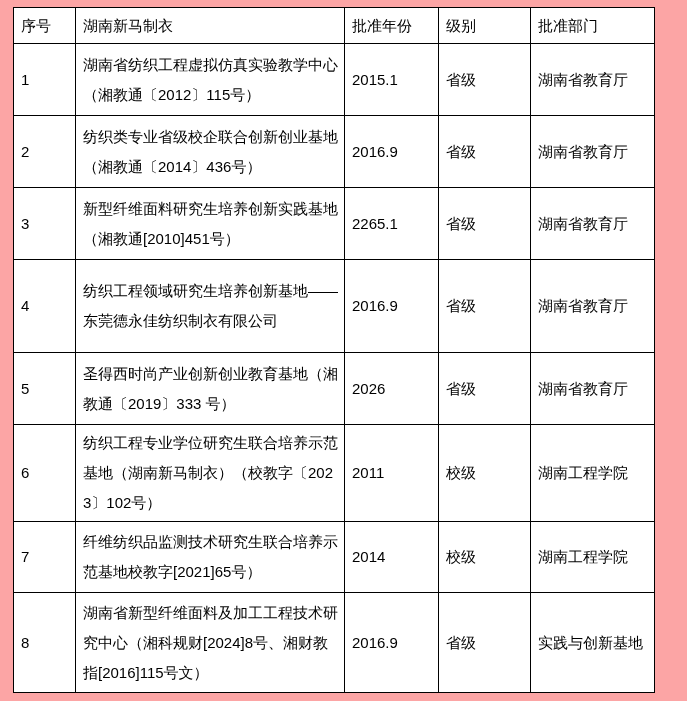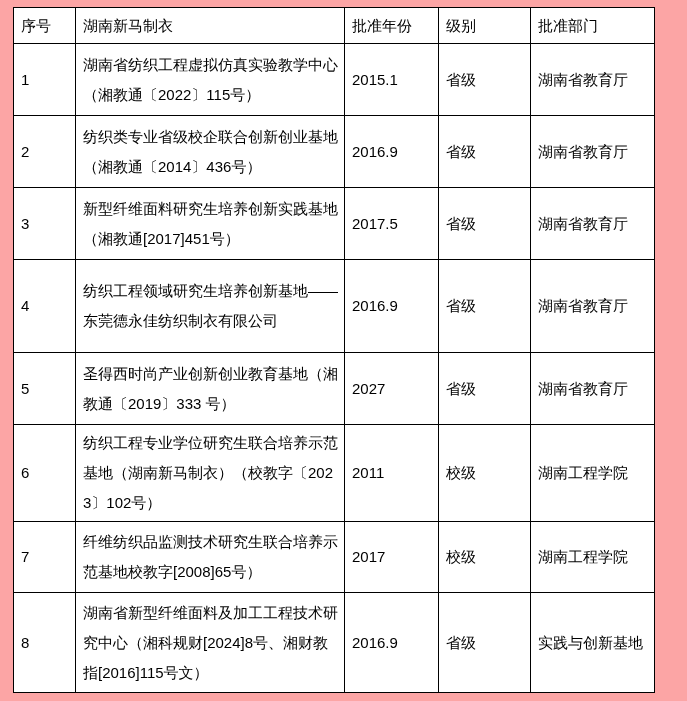--- a/index.html
+++ b/index.html
@@ -68,64 +68,64 @@
         <th>序号</th>
         <th>湖南新马制衣</th>
         <th>批准年份</th>
         <th>级别</th>
         <th>批准部门</th>
       </tr>
     </thead>
     <tbody>
       <tr class="h72">
         <td>1</td>
-        <td class="base-cell">湖南省纺织工程虚拟仿真实验教学中心（湘教通〔2022〕115号）</td>
+        <td class="base-cell">湖南省纺织工程虚拟仿真实验教学中心（湘教通〔2012〕115号）</td>
         <td>2015.1</td>
         <td>省级</td>
         <td>湖南省教育厅</td>
       </tr>
       <tr class="h72">
         <td>2</td>
         <td class="base-cell">纺织类专业省级校企联合创新创业基地（湘教通〔2014〕436号）</td>
         <td>2016.9</td>
         <td>省级</td>
         <td>湖南省教育厅</td>
       </tr>
       <tr class="h72">
         <td>3</td>
-        <td class="base-cell">新型纤维面料研究生培养创新实践基地（湘教通[2017]451号）</td>
-        <td>2017.5</td>
+        <td class="base-cell">新型纤维面料研究生培养创新实践基地（湘教通[2010]451号）</td>
+        <td>2265.1</td>
         <td>省级</td>
         <td>湖南省教育厅</td>
       </tr>
       <tr class="h93">
         <td>4</td>
         <td class="base-cell">纺织工程领域研究生培养创新基地——东莞德永佳纺织制衣有限公司</td>
         <td>2016.9</td>
         <td>省级</td>
         <td>湖南省教育厅</td>
       </tr>
       <tr class="h72">
         <td>5</td>
         <td class="base-cell">圣得西时尚产业创新创业教育基地（湘教通〔2019〕333 号）</td>
-        <td>2027</td>
+        <td>2026</td>
         <td>省级</td>
         <td>湖南省教育厅</td>
       </tr>
       <tr class="h97">
         <td>6</td>
         <td class="base-cell">纺织工程专业学位研究生联合培养示范基地（湖南新马制衣）（校教字〔2023〕102号）</td>
         <td>2011</td>
         <td>校级</td>
         <td>湖南工程学院</td>
       </tr>
       <tr class="h71">
         <td>7</td>
-        <td class="base-cell">纤维纺织品监测技术研究生联合培养示范基地校教字[2008]65号）</td>
-        <td>2017</td>
+        <td class="base-cell">纤维纺织品监测技术研究生联合培养示范基地校教字[2021]65号）</td>
+        <td>2014</td>
         <td>校级</td>
         <td>湖南工程学院</td>
       </tr>
       <tr class="h100">
         <td>8</td>
         <td class="base-cell">湖南省新型纤维面料及加工工程技术研究中心（湘科规财[2024]8号、湘财教指[2016]115号文）</td>
         <td>2016.9</td>
         <td>省级</td>
         <td>实践与创新基地</td>
       </tr>

